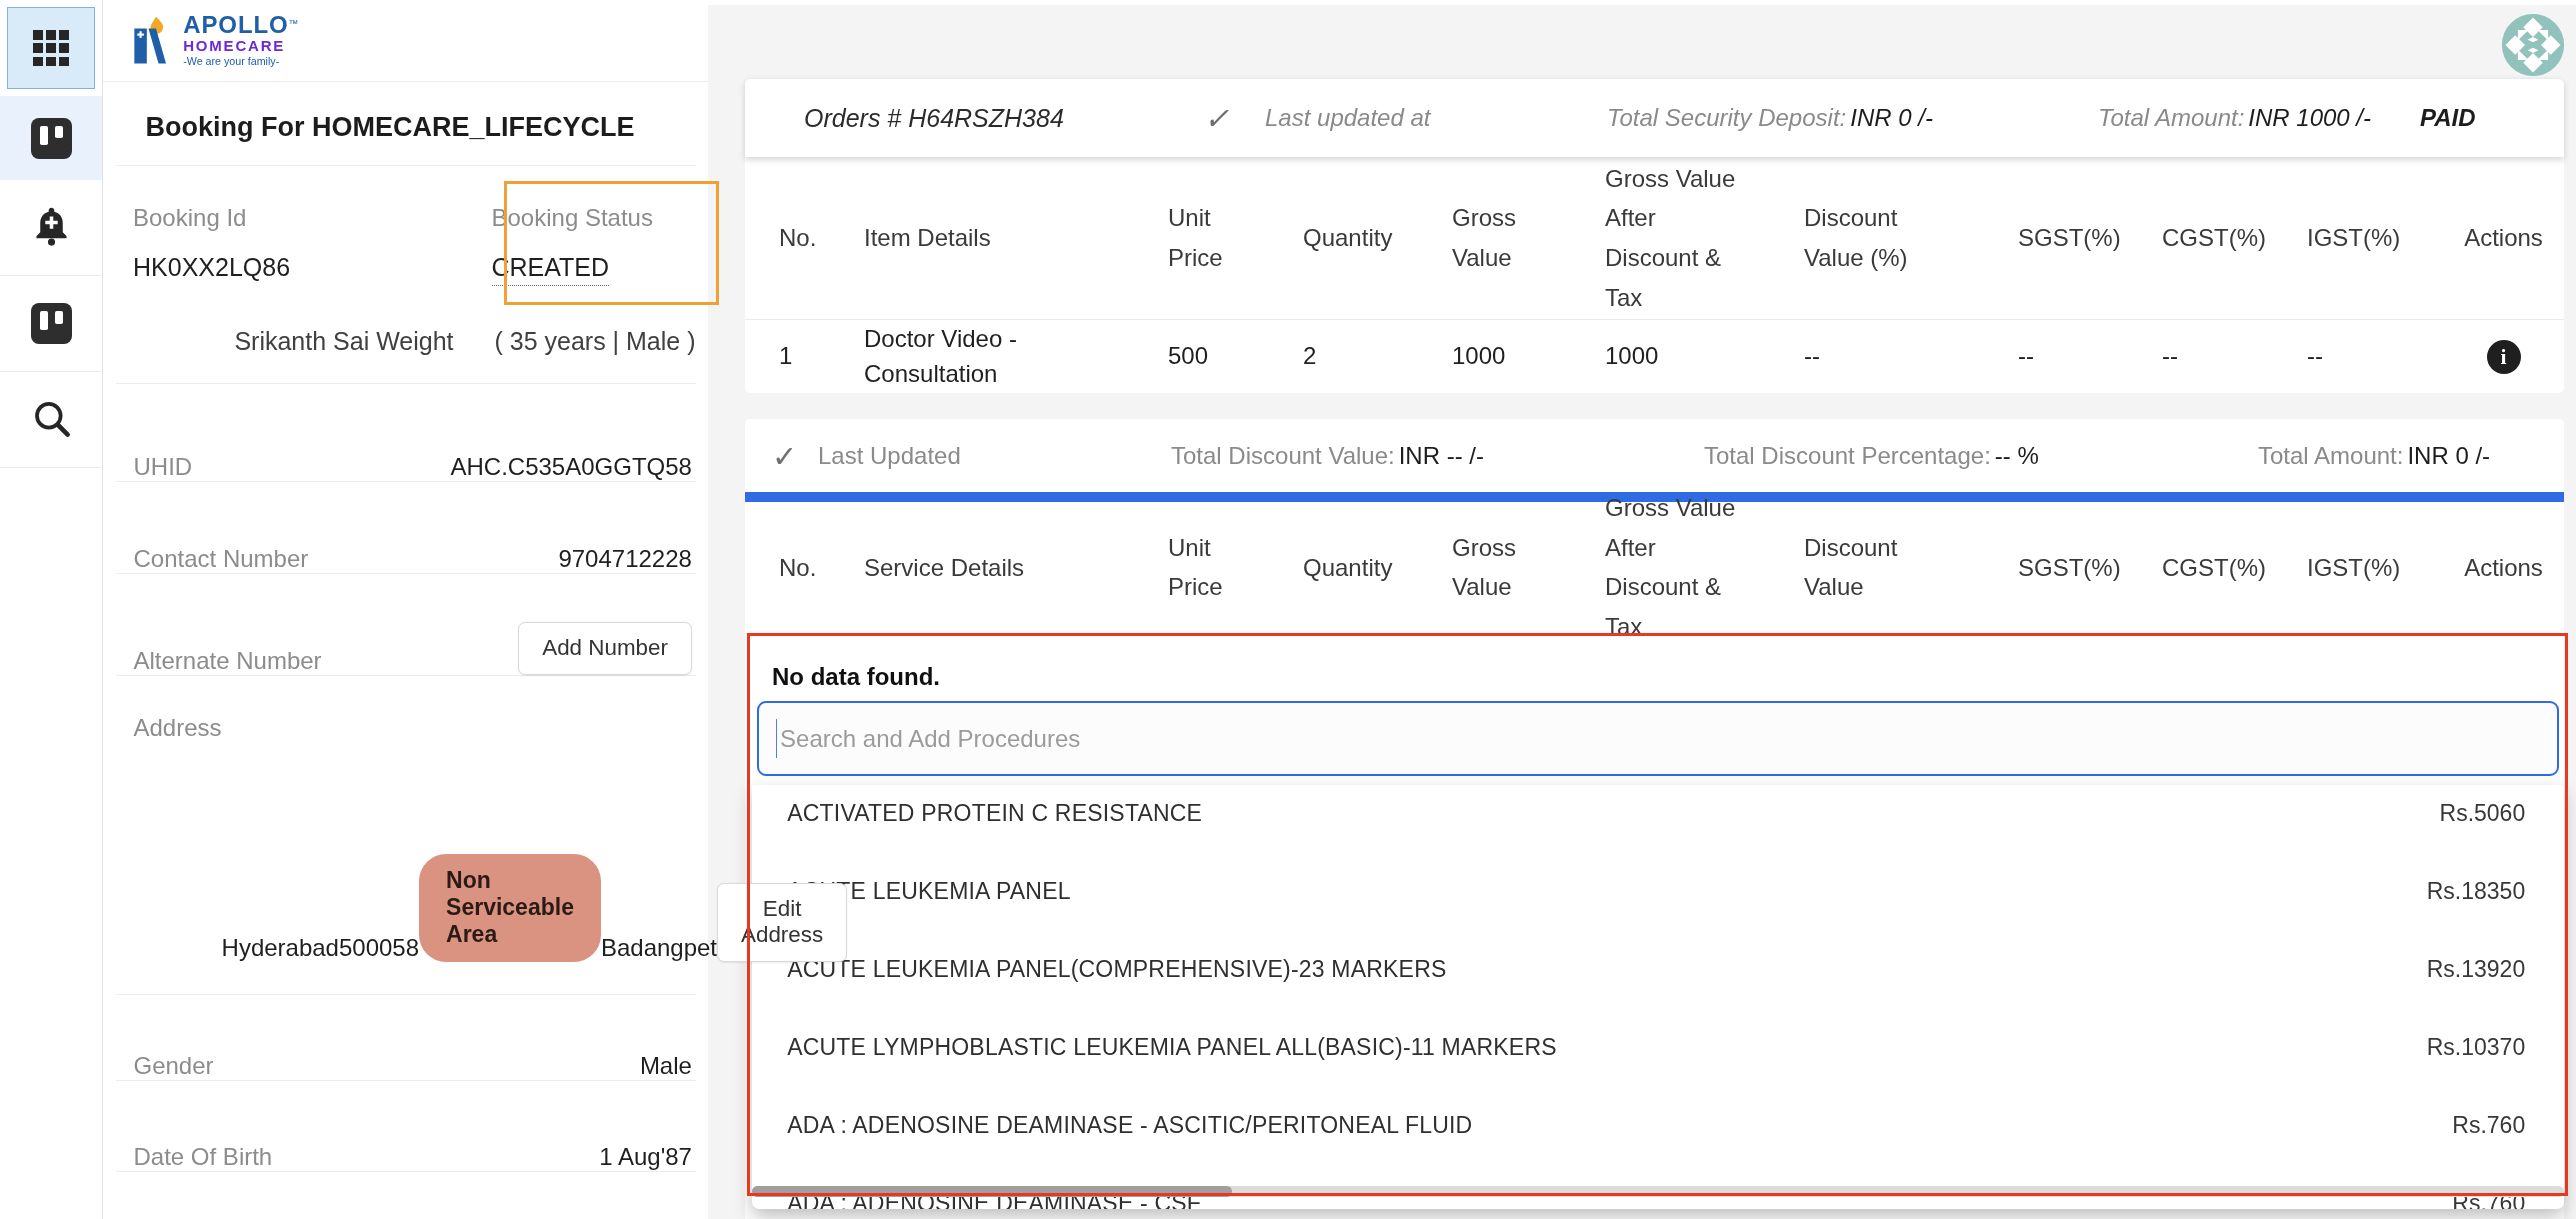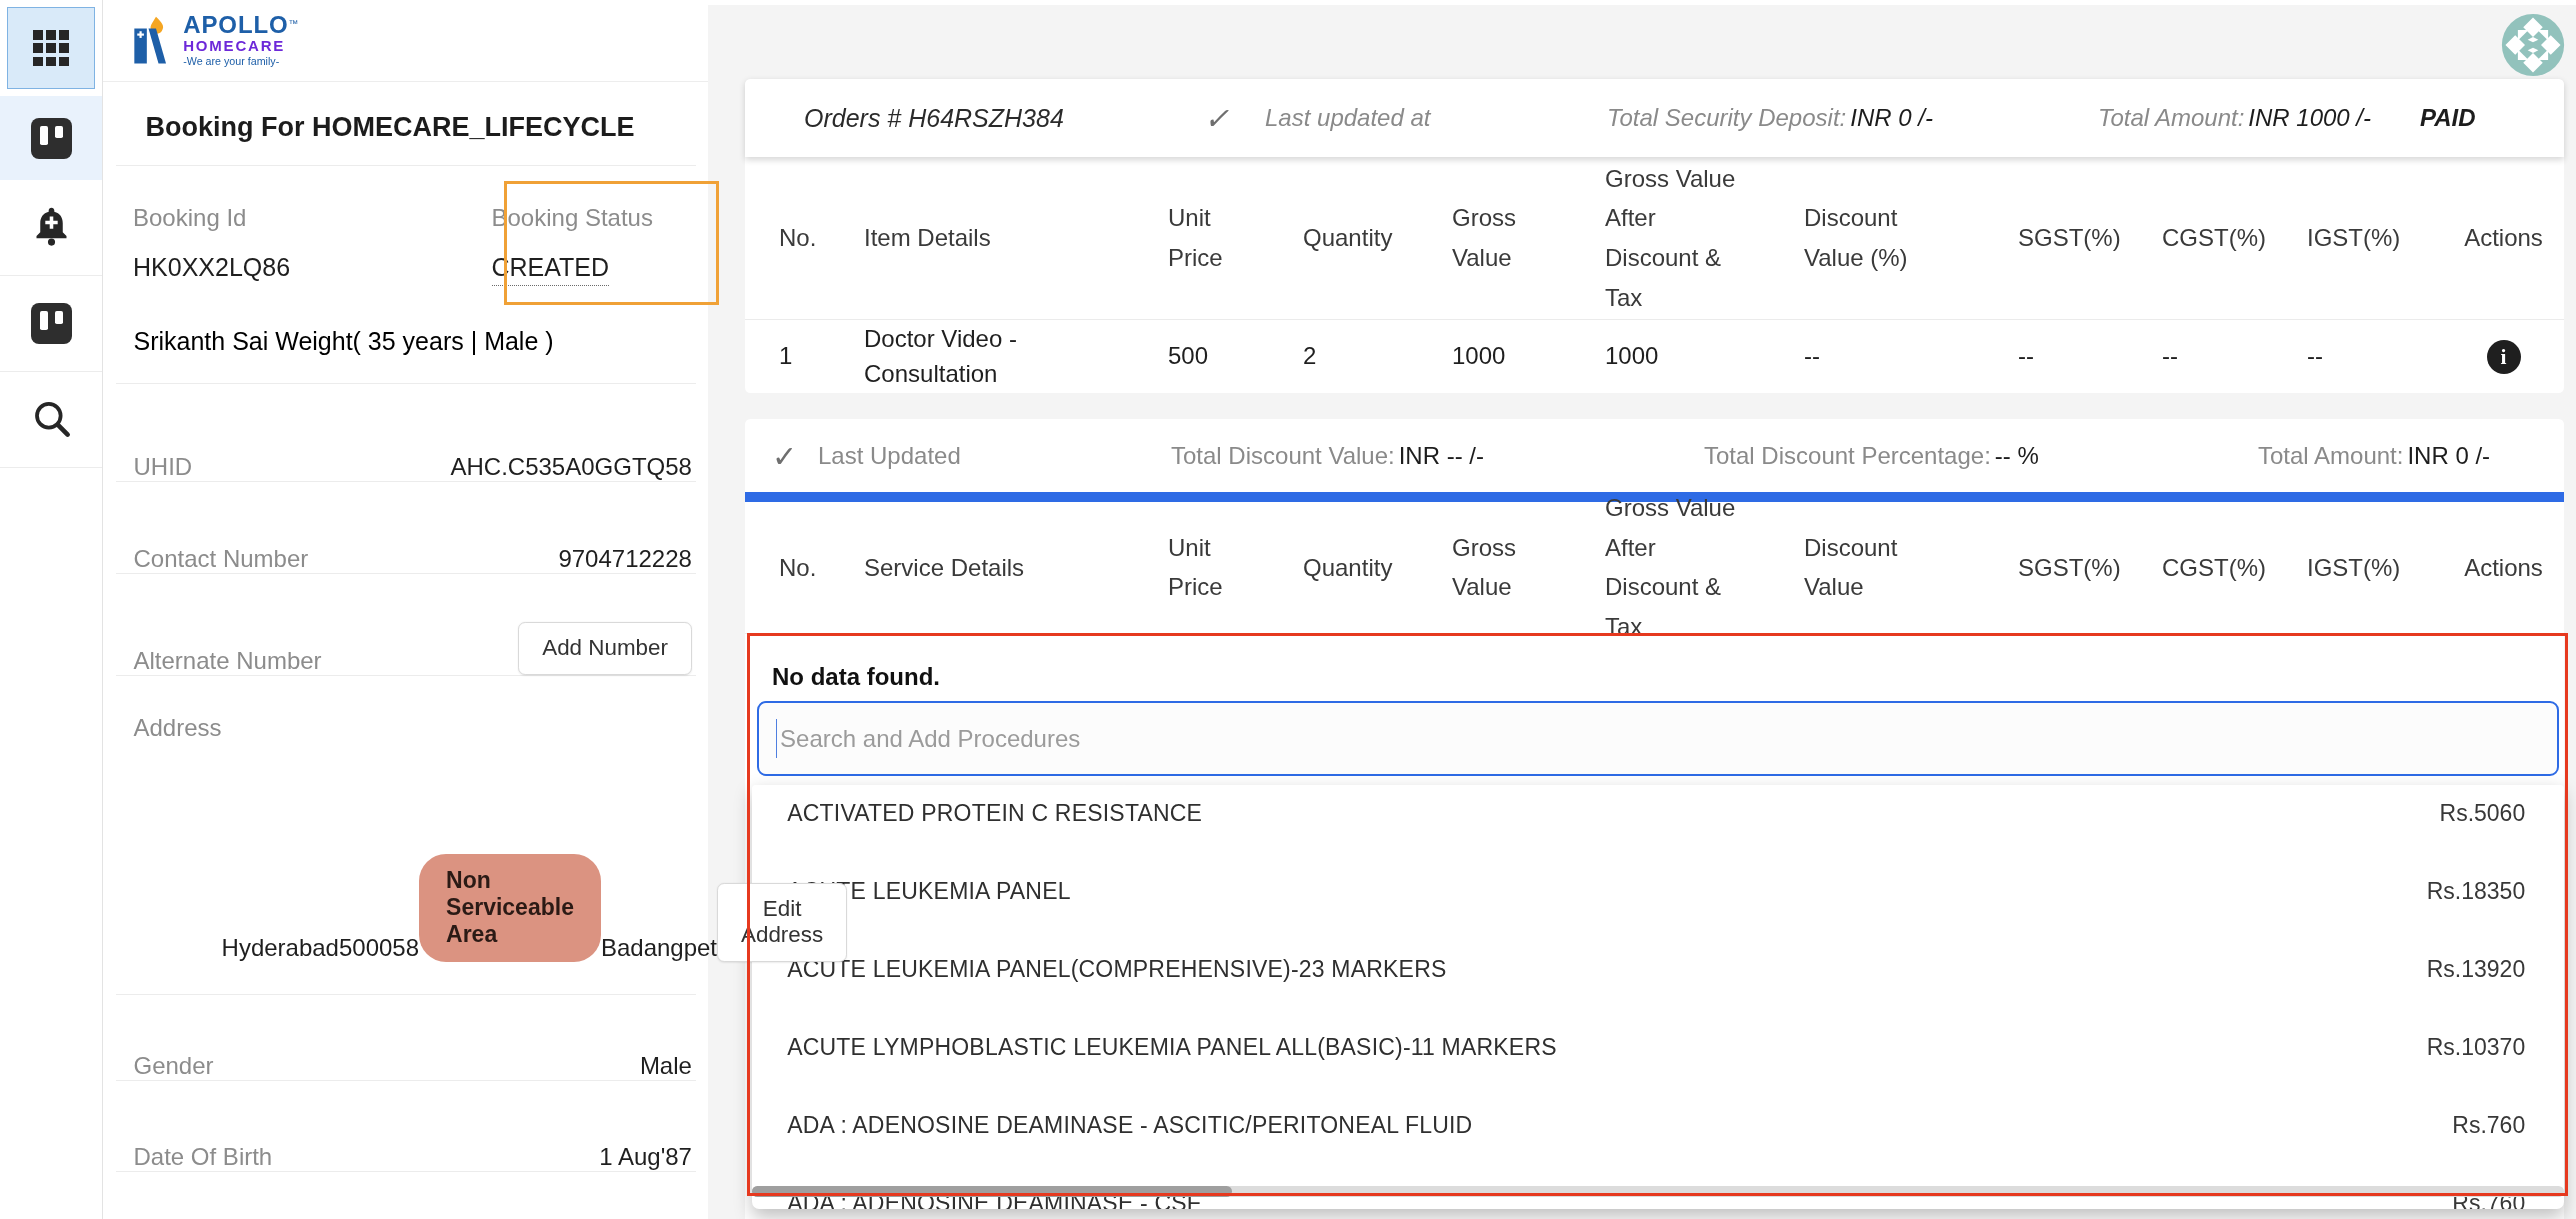--- a/index.html
+++ b/index.html
@@ -45,21 +45,21 @@
   .panel-body { padding: 0 12.5px 0 0; }
   .p-title { padding: 30px 0 21.5px 30px; font-size: 27px; font-weight: bold; color: #1c1c1c; border-bottom: 0.9px solid #ececec; margin-left: 12.5px; }
   .label { color: #8c8c8c; font-size: 24px; }
   .value { color: #1f1f1f; font-size: 24px; }
 
   .bid-row { display: flex; padding: 38px 0 0 30px; height: 161px; }
   .bid-col { flex: 1; }
   .bid-col .value { margin-top: 21.5px; font-size: 25px; }
   .bstatus-col { width: 204px; }
   .bstatus-col .value { margin-top: 21.5px; display: inline-block; border-bottom: 1.8px dotted #6b6b6b; padding-bottom: 2.7px; font-size: 25px; }
-  .patient-row { display: flex; padding: 0 0 27px 30px; font-size: 25px; color: #000000; border-bottom: 0.9px solid #ececec; margin-left: 12.5px; padding-left: 18px; }
+  .patient-row { display: flex; gap: 41px; padding: 0 0 27px 30px; font-size: 25px; color: #404040; border-bottom: 0.9px solid #ececec; margin-left: 12.5px; padding-left: 18px; justify-content: flex-end; }
 
   .kv-row { display: flex; justify-content: space-between; align-items: flex-end; border-bottom: 0.9px solid #ececec; margin-left: 12.5px; padding: 0 3.6px 0 18px; }
   .kv-row.r-uhid { height: 98px; }
   .kv-row.r-contact { height: 92px; }
   .kv-row.r-alt { height: 102px; }
   .kv-row.r-gender { height: 86px; }
   .kv-row.r-dob { height: 91px; }
 
   .btn {
     background: #fff; border: 0.9px solid #d9d9d9; border-radius: 7.2px;

